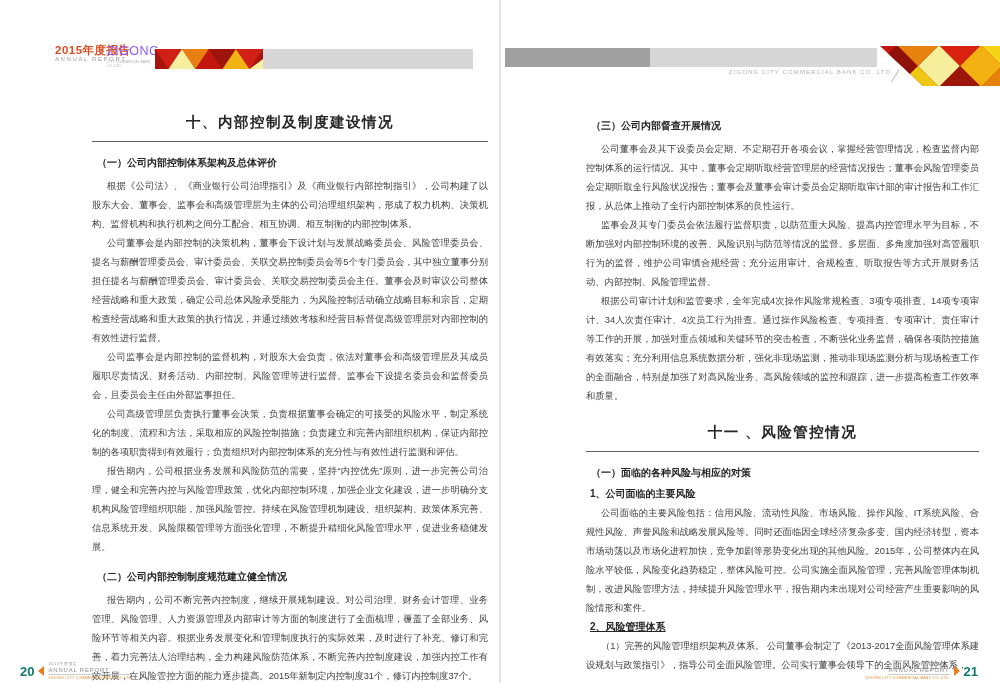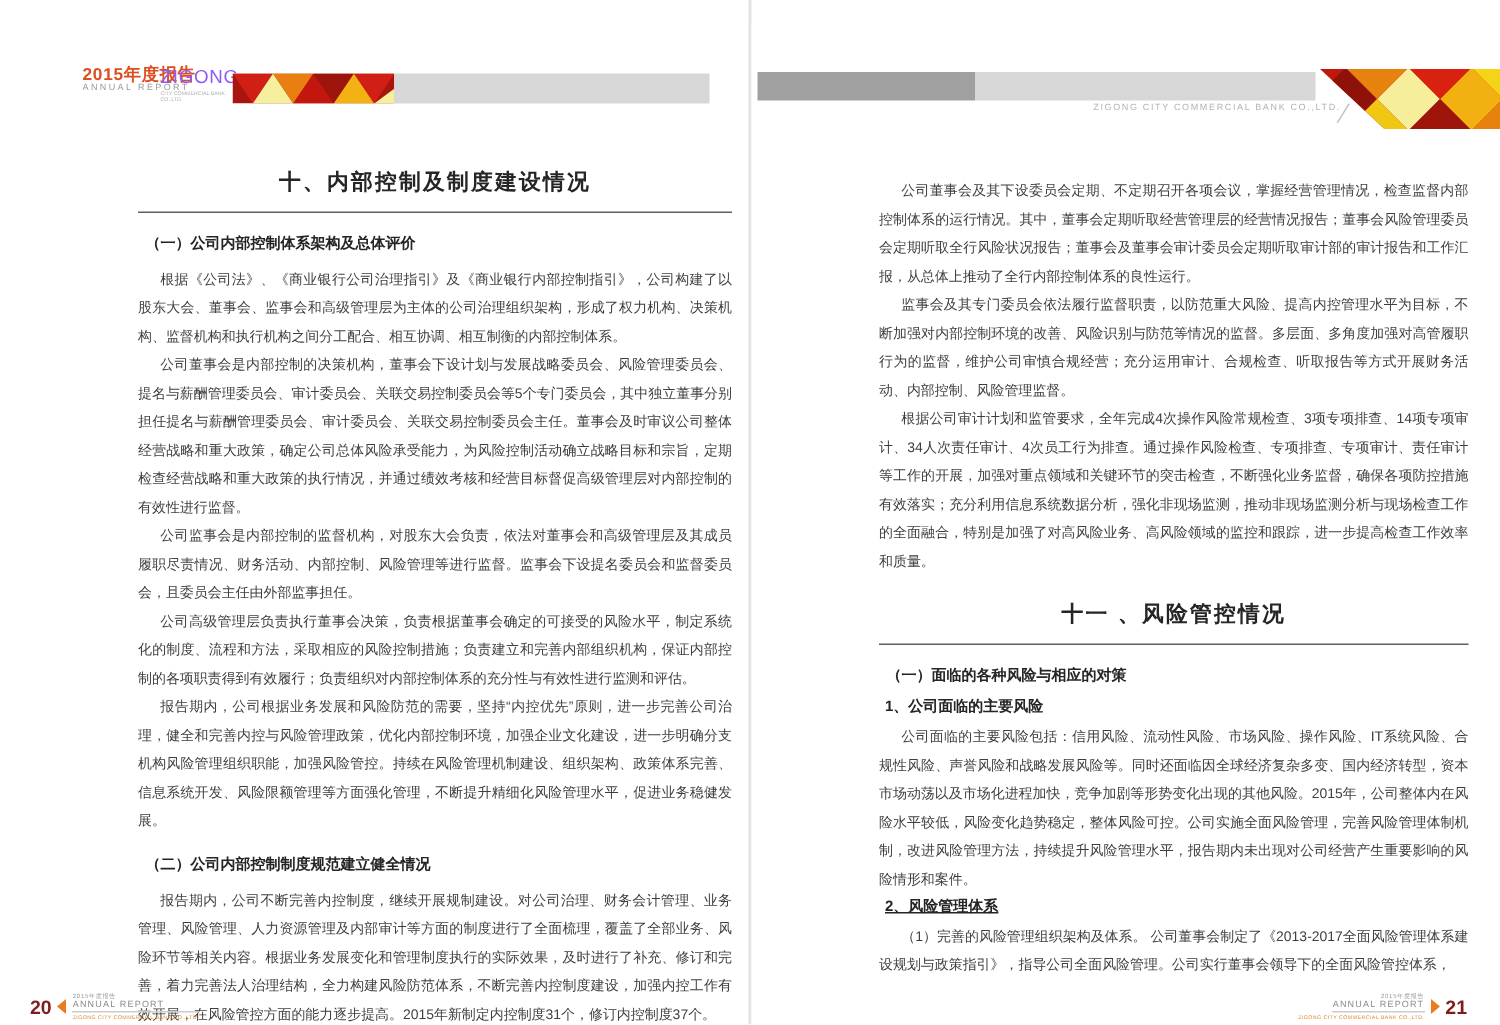--- a/index.html
+++ b/index.html
@@ -40,21 +40,21 @@
   .sec-h{font-size:10px;font-weight:bold;color:#252525;margin:5px 0 7px 0;
     padding-left:5px;line-height:15px;text-align:left;}
   .sub-h{font-size:10px;font-weight:bold;color:#252525;margin:3px 0 3px 0;
     padding-left:4px;line-height:14px;text-align:left;}
   .para{font-size:9.3px;line-height:19px;color:#3e3e3e;margin:0;text-indent:1.6em;}
 
   
   .footer{position:absolute;top:646px;display:flex;align-items:center;gap:4px;}
   .footer-left{left:20px;}
   .footer-right{right:22px;justify-content:center;}
-  .pagenum{font-size:13px;font-weight:bold;color:#7f1d1d;}
+  .pagenum{font-size:13px;font-weight:bold;color:#0f766e;}
   .tri{width:0;height:0;border-top:5px solid transparent;border-bottom:5px solid transparent;}
   .tri.left{border-right:6px solid #e87c1e;}
   .tri.right{border-left:6px solid #e87c1e;}
   .fmeta{display:flex;flex-direction:column;line-height:1.15;}
   .footer-right .fmeta{align-items:flex-end;text-align:right;}
   .f-cn{font-size:4px;color:#9a9a9a;letter-spacing:0.5px;}
   .f-en{font-size:6px;color:#8b8b8b;letter-spacing:0.8px;border-bottom:1px solid #cccccc;padding-bottom:1px;}
   .f-sub{font-size:3.5px;color:#d98a2b;letter-spacing:0.3px;margin-top:1px;}
 </style>
 </head>
@@ -133,20 +133,21 @@
       <polygon points="40,-21 61,0 40,21 19,0" fill="#e8820f"></polygon>
       <polygon points="82,-21 103,0 82,21 61,0" fill="#d8220f"></polygon>
       <polygon points="124,-21 145,0 124,21 103,0" fill="#f5d316"></polygon>
       <polygon points="40,21 61,42 40,63 19,42" fill="#f0c813"></polygon>
       <polygon points="82,21 103,42 82,63 61,42" fill="#9e150c"></polygon>
       <polygon points="124,21 145,42 124,63 103,42" fill="#e8820f"></polygon>
     </g>
   </svg>
 
   <div class="col">
+    <div class="sec-h" style="margin-top:0;">（三）公司内部督查开展情况</div>
     <p class="para">公司董事会及其下设委员会定期、不定期召开各项会议，掌握经营管理情况，检查监督内部控制体系的运行情况。其中，董事会定期听取经营管理层的经营情况报告；董事会风险管理委员会定期听取全行风险状况报告；董事会及董事会审计委员会定期听取审计部的审计报告和工作汇报，从总体上推动了全行内部控制体系的良性运行。</p>
     <p class="para">监事会及其专门委员会依法履行监督职责，以防范重大风险、提高内控管理水平为目标，不断加强对内部控制环境的改善、风险识别与防范等情况的监督。多层面、多角度加强对高管履职行为的监督，维护公司审慎合规经营；充分运用审计、合规检查、听取报告等方式开展财务活动、内部控制、风险管理监督。</p>
     <p class="para">根据公司审计计划和监管要求，全年完成4次操作风险常规检查、3项专项排查、14项专项审计、34人次责任审计、4次员工行为排查。通过操作风险检查、专项排查、专项审计、责任审计等工作的开展，加强对重点领域和关键环节的突击检查，不断强化业务监督，确保各项防控措施有效落实；充分利用信息系统数据分析，强化非现场监测，推动非现场监测分析与现场检查工作的全面融合，特别是加强了对高风险业务、高风险领域的监控和跟踪，进一步提高检查工作效率和质量。</p>
 
     <div class="chapter-title">十一 、风险管控情况</div>
     <hr class="rule">
 
     <div class="sec-h">（一）面临的各种风险与相应的对策</div>
     <div class="sub-h">1、公司面临的主要风险</div>
     <p class="para">公司面临的主要风险包括：信用风险、流动性风险、市场风险、操作风险、IT系统风险、合规性风险、声誉风险和战略发展风险等。同时还面临因全球经济复杂多变、国内经济转型，资本市场动荡以及市场化进程加快，竞争加剧等形势变化出现的其他风险。2015年，公司整体内在风险水平较低，风险变化趋势稳定，整体风险可控。公司实施全面风险管理，完善风险管理体制机制，改进风险管理方法，持续提升风险管理水平，报告期内未出现对公司经营产生重要影响的风险情形和案件。</p>

